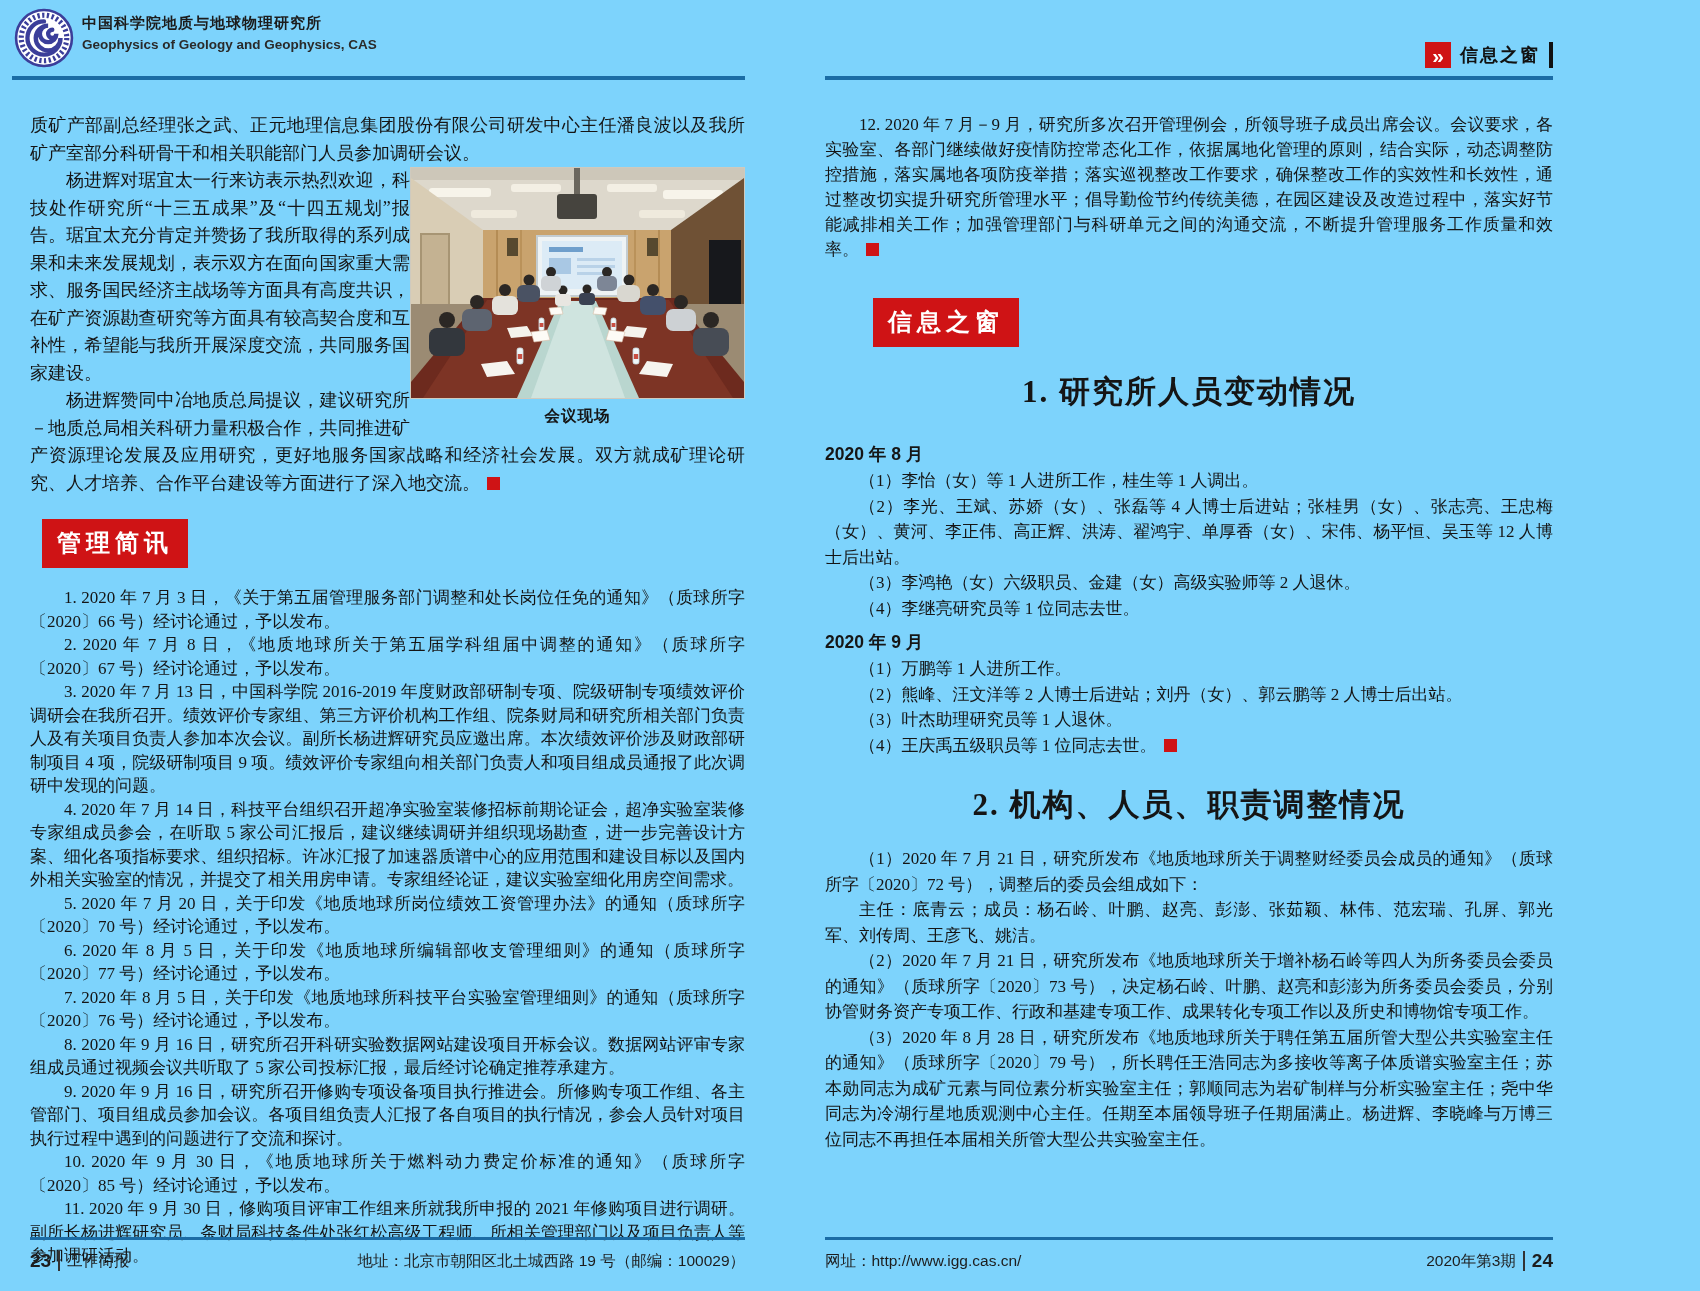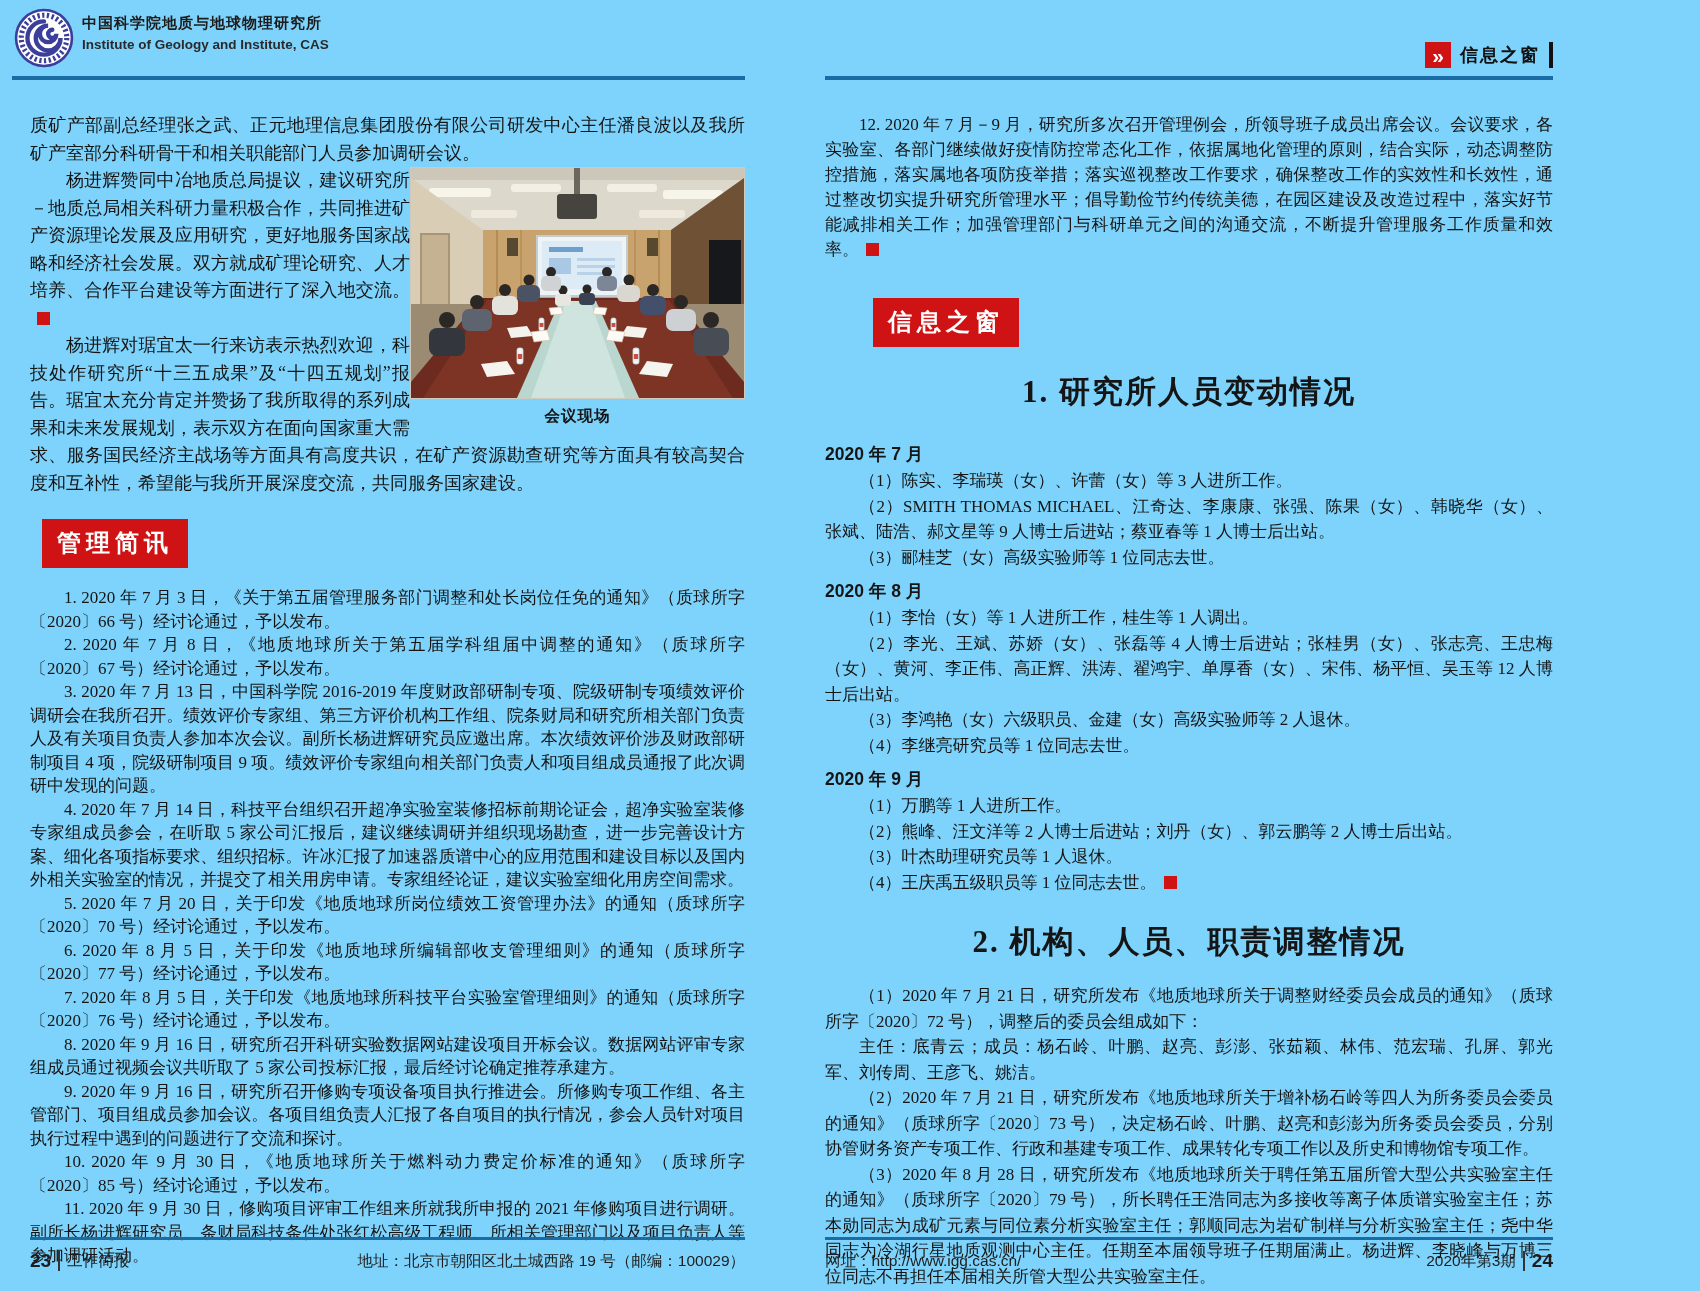--- a/index.html
+++ b/index.html
@@ -67,21 +67,21 @@
 <div class="sheet">
 
   <svg class="hdr-logo" viewBox="0 0 58 58">
     <circle cx="29" cy="29" r="27" fill="#ffffff" stroke="#3b3e9a" stroke-width="2.5"></circle>
     <circle cx="29" cy="29" r="22" fill="none" stroke="#3b3e9a" stroke-width="5" stroke-dasharray="2.2 2.4"></circle>
     <circle cx="29" cy="29" r="17.5" fill="#ffffff"></circle>
     <path d="M29 13 a16 16 0 1 0 16 16 a12 12 0 1 1 -12 -12 a8 8 0 1 0 8 8 a4 4 0 1 1 -4 -4" fill="none" stroke="#3b3e9a" stroke-width="4.2" stroke-linecap="round"></path>
   </svg>
   <div class="hdr-org">
     <div class="org-cn">中国科学院地质与地球物理研究所</div>
-    <div class="org-en">Institute of Geology and Institute, CAS</div>
+    <div class="org-en">Geophysics of Geology and Geophysics, CAS</div>
   </div>
   <div class="hdr-tag">
     <div class="chev-box">»</div>
     <div class="tag-text">信息之窗</div>
     <div class="tag-bar"></div>
   </div>
   <div class="rule-blue rule-hdr-left"></div>
   <div class="rule-blue rule-hdr-right"></div>
 
   <main class="page page-left">
@@ -176,24 +176,24 @@
 
         <polygon points="138,140 150,139 152,146 140,147" fill="#fdfbf6" stroke="#d8bda7" stroke-width="0.6"></polygon>
         <polygon points="184,139 196,140 194,147 182,146" fill="#fdfbf6" stroke="#d8bda7" stroke-width="0.6"></polygon>
         <polygon points="120,164 136,162 139,172 123,174" fill="#fdfbf6" stroke="#d8bda7" stroke-width="0.6"></polygon>
         <polygon points="198,162 214,164 211,174 195,172" fill="#fdfbf6" stroke="#d8bda7" stroke-width="0.6"></polygon>
       </svg>
       <figcaption class="photo-caption">会议现场</figcaption>
     </figure>
 
     <p class="body-text">
+      <span>杨进辉对琚宜太一行来访表示热烈欢迎，科技处作研究所“十三五成果”及“十四五规划”报告。琚宜太充分肯定并赞扬了我所取得的系列成果和未来发展规划，表示双方在面向国家重大需求、服务国民经济主战场等方面具有高度共识，在矿产资源勘查研究等方面具有较高契合度和互补性，希望能与我所开展深度交流，共同服务国家建设。</span>
+    </p>
+    <p class="body-text">
       <span>杨进辉赞同中冶地质总局提议，建议研究所－地质总局相关科研力量积极合作，共同推进矿产资源理论发展及应用研究，更好地服务国家战略和经济社会发展。双方就成矿理论研究、人才培养、合作平台建设等方面进行了深入地交流。</span><span class="endmark"></span>
-    </p>
-    <p class="body-text">
-      <span>杨进辉对琚宜太一行来访表示热烈欢迎，科技处作研究所“十三五成果”及“十四五规划”报告。琚宜太充分肯定并赞扬了我所取得的系列成果和未来发展规划，表示双方在面向国家重大需求、服务国民经济主战场等方面具有高度共识，在矿产资源勘查研究等方面具有较高契合度和互补性，希望能与我所开展深度交流，共同服务国家建设。</span>
     </p>
     <div class="clear"></div>
 
     <div class="banner banner-left">管理简讯</div>
 
     <p class="item-text">1. 2020 年 7 月 3 日，《关于第五届管理服务部门调整和处长岗位任免的通知》（质球所字〔2020〕66 号）经讨论通过，予以发布。</p>
     <p class="item-text">2. 2020 年 7 月 8 日，《地质地球所关于第五届学科组届中调整的通知》（质球所字〔2020〕67 号）经讨论通过，予以发布。</p>
     <p class="item-text">3. 2020 年 7 月 13 日，中国科学院 2016-2019 年度财政部研制专项、院级研制专项绩效评价调研会在我所召开。绩效评价专家组、第三方评价机构工作组、院条财局和研究所相关部门负责人及有关项目负责人参加本次会议。副所长杨进辉研究员应邀出席。本次绩效评价涉及财政部研制项目 4 项，院级研制项目 9 项。绩效评价专家组向相关部门负责人和项目组成员通报了此次调研中发现的问题。</p>
     <p class="item-text">4. 2020 年 7 月 14 日，科技平台组织召开超净实验室装修招标前期论证会，超净实验室装修专家组成员参会，在听取 5 家公司汇报后，建议继续调研并组织现场勘查，进一步完善设计方案、细化各项指标要求、组织招标。许冰汇报了加速器质谱中心的应用范围和建设目标以及国内外相关实验室的情况，并提交了相关用房申请。专家组经论证，建议实验室细化用房空间需求。</p>
     <p class="item-text">5. 2020 年 7 月 20 日，关于印发《地质地球所岗位绩效工资管理办法》的通知（质球所字〔2020〕70 号）经讨论通过，予以发布。</p>
@@ -209,26 +209,20 @@
 
     <p class="item-text item12">
       <span>12. 2020 年 7 月－9 月，研究所多次召开管理例会，所领导班子成员出席会议。会议要求，各实验室、各部门继续做好疫情防控常态化工作，依据属地化管理的原则，结合实际，动态调整防控措施，落实属地各项防疫举措；落实巡视整改工作要求，确保整改工作的实效性和长效性，通过整改切实提升研究所管理水平；倡导勤俭节约传统美德，在园区建设及改造过程中，落实好节能减排相关工作；加强管理部门与科研单元之间的沟通交流，不断提升管理服务工作质量和效率。</span><span class="endmark"></span>
     </p>
 
     <div class="banner banner-right">信息之窗</div>
 
     <h2 class="big-heading">1. 研究所人员变动情况</h2>
 
     <div class="sec1">
-      <div class="month-block">
-        <div class="month-label">2020 年 7 月</div>
-        <p class="entry">（1）陈实、李瑞瑛（女）、许蕾（女）等 3 人进所工作。</p>
-        <p class="entry">（2）SMITH THOMAS MICHAEL、江奇达、李康康、张强、陈果（女）、韩晓华（女）、张斌、陆浩、郝文星等 9 人博士后进站；蔡亚春等 1 人博士后出站。</p>
-        <p class="entry">（3）郦桂芝（女）高级实验师等 1 位同志去世。</p>
-      </div>
       <div class="month-block">
         <div class="month-label">2020 年 8 月</div>
         <p class="entry">（1）李怡（女）等 1 人进所工作，桂生等 1 人调出。</p>
         <p class="entry">（2）李光、王斌、苏娇（女）、张磊等 4 人博士后进站；张桂男（女）、张志亮、王忠梅（女）、黄河、李正伟、高正辉、洪涛、翟鸿宇、单厚香（女）、宋伟、杨平恒、吴玉等 12 人博士后出站。</p>
         <p class="entry">（3）李鸿艳（女）六级职员、金建（女）高级实验师等 2 人退休。</p>
         <p class="entry">（4）李继亮研究员等 1 位同志去世。</p>
       </div>
       <div class="month-block">
         <div class="month-label">2020 年 9 月</div>
         <p class="entry">（1）万鹏等 1 人进所工作。</p>

